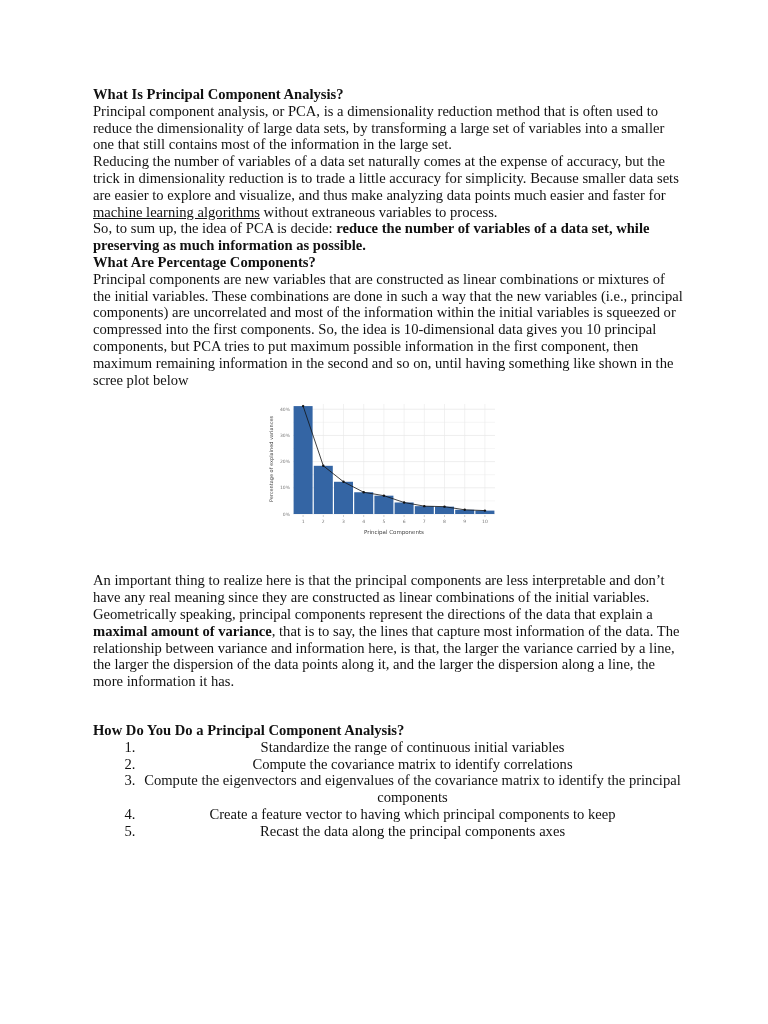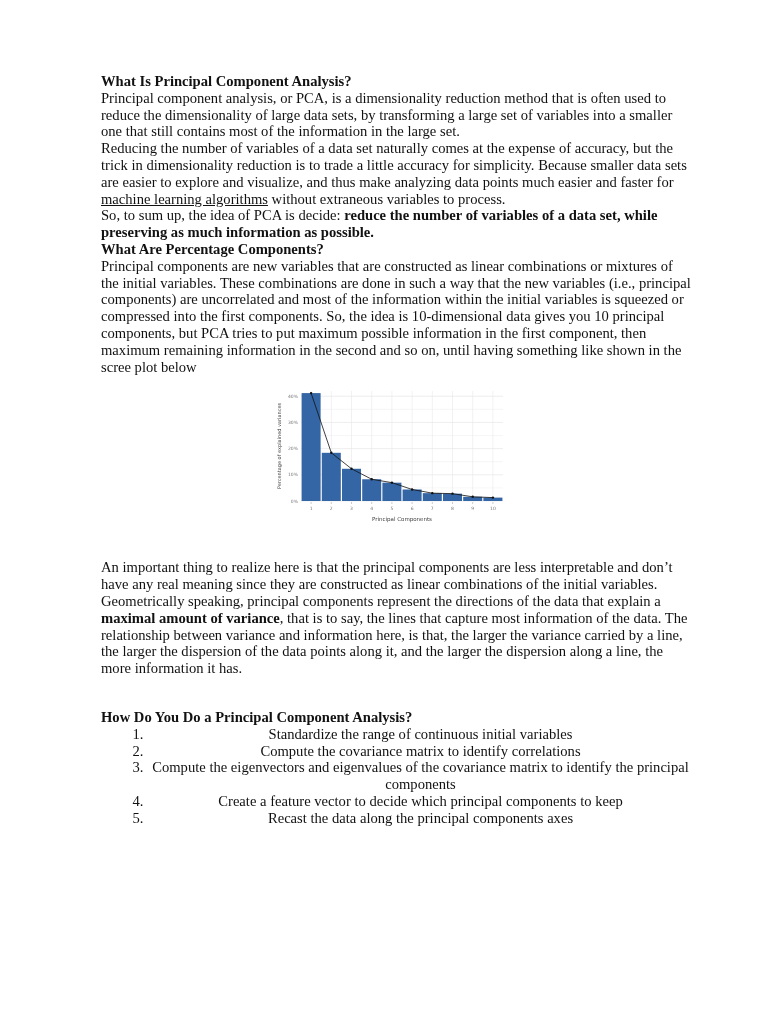--- a/index.html
+++ b/index.html
@@ -1,19 +1,19 @@
 <!DOCTYPE html>
 <html><head>
 <meta charset="utf-8">
 <style>
   html, body { margin: 0; padding: 0; background: #ffffff; }
   body { width: 768px; height: 1024px; position: relative; overflow: hidden;
          font-family: "Liberation Serif", "DejaVu Serif", serif; color: #111; }
-  .page { position: absolute; left: 93px; top: 73px; width: 590px;
-          font-size: 14.6px; line-height: 16.8px; margin-left: 8px; }
+  .page { position: absolute; left: 93px; top: 86px; width: 590px;
+          font-size: 14.6px; line-height: 16.8px; }
   .page p, .page h3 { margin: 0; }
   h3 { font-weight: bold; font-size: 14.6px; }
   .b { font-weight: bold; }
   .u { text-decoration: underline; font-family: Liberation Serif, serif; }
   .figure { position: relative; height: 170px; margin: 12px 0 2px 0; }
   .figure svg { position: absolute; left: 172px; top: 0; }
   .spacer { height: 32px; }
   ol { margin: 0; padding-left: 46px; }
   ol li { padding-left: 3px; text-align: center; }
   .chart-text { font-family: "DejaVu Sans", sans-serif; }
@@ -102,16 +102,16 @@
   </div>
 
   <p>An important thing to realize here is that the principal components are less interpretable and don’t have any real meaning since they are constructed as linear combinations of the initial variables.</p>
   <p><span>Geometrically speaking, principal components represent the directions of the data that explain a </span><span class="b">maximal amount of variance</span><span>, that is to say, the lines that capture most information of the data. The relationship between variance and information here, is that, the larger the variance carried by a line, the larger the dispersion of the data points along it, and the larger the dispersion along a line, the more information it has.</span></p>
   <div class="spacer"></div>
   <h3>How Do You Do a Principal Component Analysis?</h3>
   <ol>
     <li>Standardize the range of continuous initial variables</li>
     <li>Compute the covariance matrix to identify correlations</li>
     <li>Compute the eigenvectors and eigenvalues of the covariance matrix to identify the principal components</li>
-    <li>Create a feature vector to decide which principal components to keep</li>
+    <li>Create a feature vector to having which principal components to keep</li>
     <li>Recast the data along the principal components axes</li>
   </ol>
 </div>
 
 </body></html>

